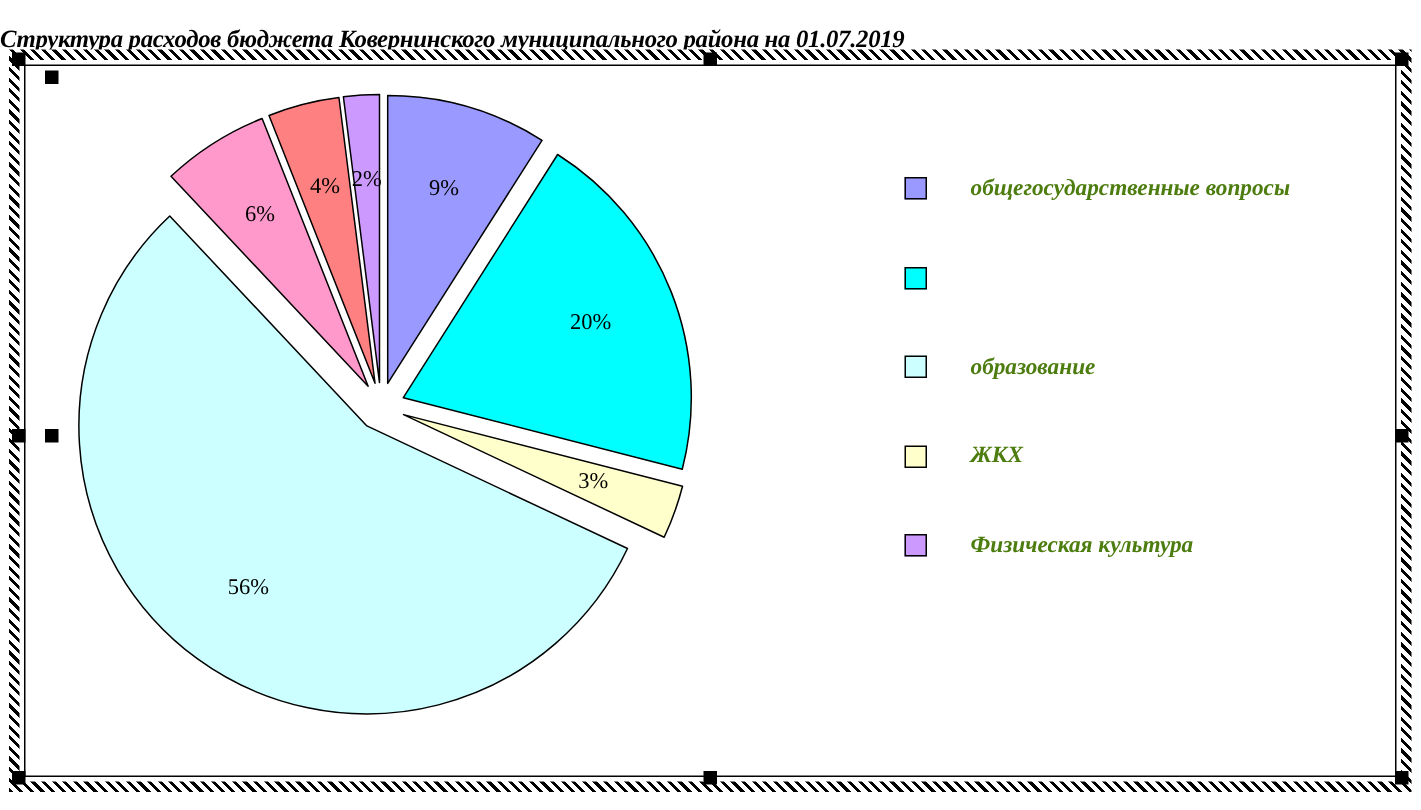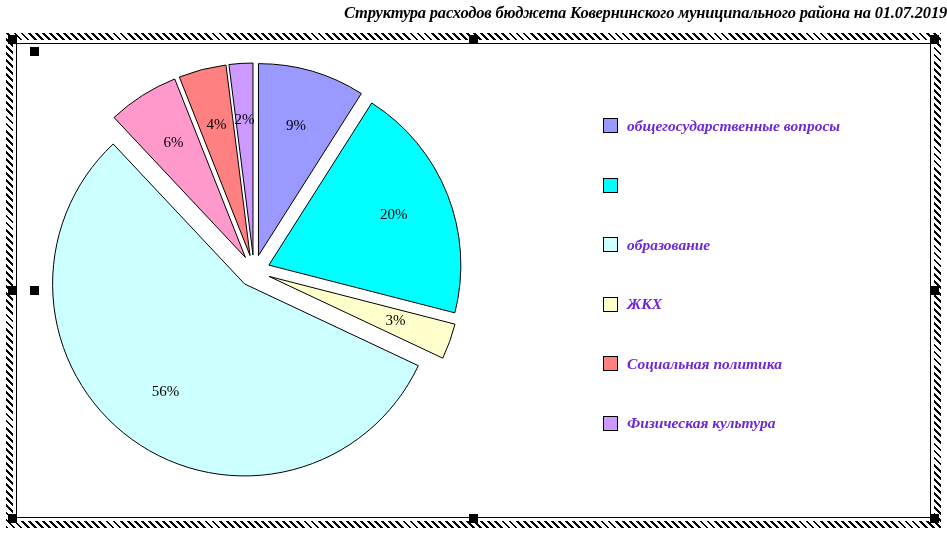--- a/index.html
+++ b/index.html
@@ -7,22 +7,22 @@
     width:947px;height:540px;
     background:#ffffff;
     font-family:"Liberation Serif",serif;
     overflow:hidden;
     position:relative;
   }
   #root{position:absolute;inset:0;}
 
   
   .chart-title{
-    position:absolute;left:0;top:0;width:947px;
-    text-align:right;
+    position:absolute;left:0;top:13px;width:947px;
+    text-align:left;
     font-family:"Liberation Serif",serif;
     font-weight:bold;font-style:italic;
     font-size:16.5px;
     color:#000000;
     letter-spacing:-0.2px;
     white-space:nowrap;
     line-height:26px;
   }
 
   
@@ -90,22 +90,23 @@
     box-sizing:border-box;
     border:1.5px solid #000000;
     flex:0 0 auto;
     margin-right:9px;
   }
   .legend-text{
     font-family:"Liberation Serif",serif;
     font-weight:bold;
     font-style:italic;
     font-size:15.5px;
-    color:#6d28d9;
+    color:#4d7c0f;
     white-space:nowrap;
+    margin-left:20px;
   }
 </style>
 </head>
 <body>
 
 <div id="root">
 
   <div class="chart-title">Структура расходов бюджета Ковернинского муниципального района на 01.07.2019</div>
 
   <div class="sel-frame"></div>
@@ -156,22 +157,18 @@
     </div>
     <div class="legend-row">
       <span class="legend-swatch" style="background: rgb(204, 255, 255);"></span>
       <span class="legend-text">образование</span>
     </div>
     <div class="legend-row">
       <span class="legend-swatch" style="background: rgb(255, 255, 204);"></span>
       <span class="legend-text">ЖКХ</span>
     </div>
     <div class="legend-row">
-      <span class="legend-swatch" style="background: rgb(255, 128, 128);"></span>
-      <span class="legend-text">Социальная политика</span>
-    </div>
-    <div class="legend-row">
       <span class="legend-swatch" style="background: rgb(204, 153, 255);"></span>
       <span class="legend-text">Физическая культура</span>
     </div>
   </div>
 
 </div>
 
 </body></html>

